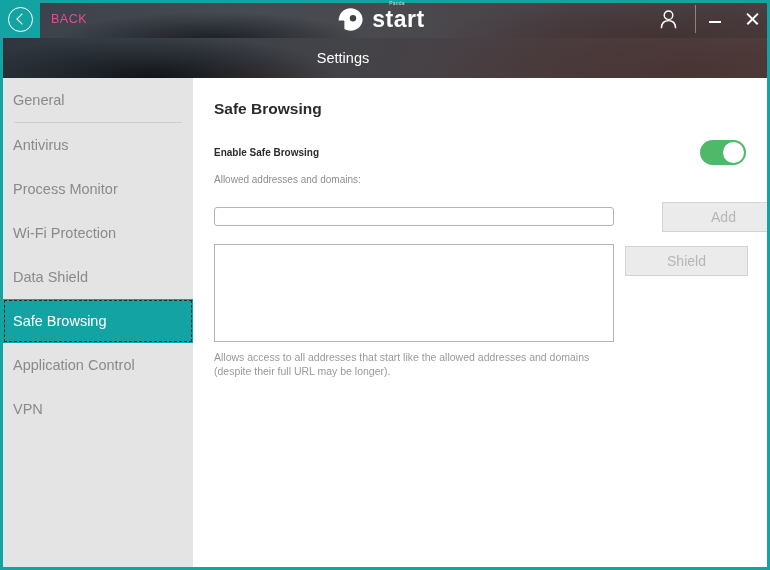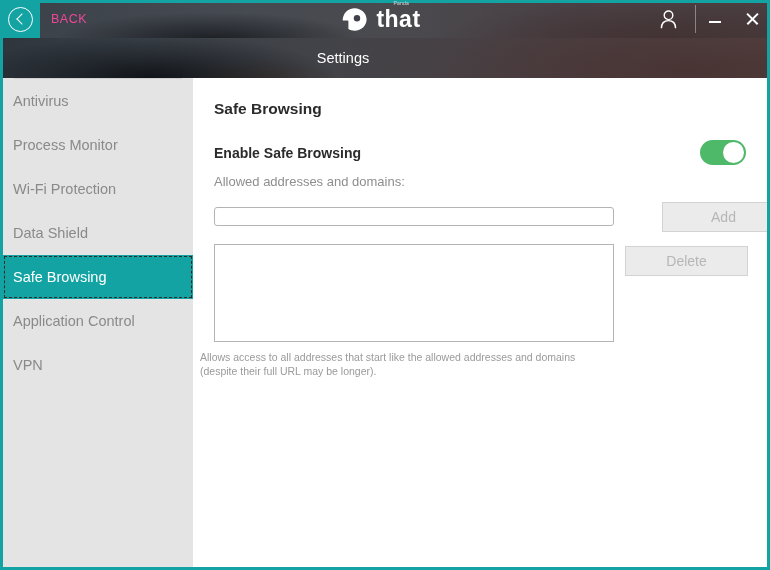--- a/index.html
+++ b/index.html
@@ -251,21 +251,21 @@
   }
   .enable-row {
     position: absolute;
     left: 21px; top: 62px;
     width: 532px;
     display: flex;
     align-items: center;
     justify-content: space-between;
   }
   .enable-label {
-    font-size: 14px;
+    font-size: 10px;
     font-weight: bold;
     color: #2b2b2b;
   }
   .toggle {
     width: 46px; height: 25px;
     border-radius: 13px;
     background: #4fb96a;
     position: relative;
     cursor: pointer;
     flex: none;
@@ -274,21 +274,21 @@
     position: absolute;
     right: 2px; top: 2px;
     width: 21px; height: 21px;
     border-radius: 50%;
     background: #ffffff;
   }
 
   .field-label {
     position: absolute;
     left: 21px; top: 96px;
-    font-size: 13px;
+    font-size: 10px;
     color: #8e8e8e;
   }
 
   .addr-input {
     position: absolute;
     left: 21px; top: 129px;
     width: 400px; height: 19px;
     border: 1px solid #b4b4b4;
     border-radius: 3px;
     background: #ffffff;
@@ -319,21 +319,21 @@
     display: flex;
     align-items: center;
     justify-content: center;
     cursor: default;
   }
   .btn-add    { left: 432px; top: 124px; margin-left: 37px; }
   .btn-delete { left: 432px; top: 168px; }
 
   .help-text {
     position: absolute;
-    left: 7px; top: 272px;
+    left: 21px; top: 272px;
     width: 390px;
     font-size: 10.5px;
     line-height: 1.35;
     color: #9a9a9a;
   }
 </style>
 </head>
 <body>
 
 <div id="app">
@@ -352,21 +352,21 @@
   <div class="back-label">BACK</div>
 
   <div class="brand">
     <div class="brand-inner">
       <svg class="brand-mark" width="27" height="25" viewBox="0 0 27 25">
         <path d="M13.6 1.3C20.2 1.3 25.6 6.3 25.6 12.5C25.6 18.7 20.2 23.7 13.6 23.7C11.3 23.7 9.2 23.1 7.4 22.0L7.4 14.5C7.4 13.9 6.9 13.4 6.3 13.4L1.7 13.4C1.7 6.7 6.9 1.3 13.6 1.3Z" fill="#ffffff"></path>
         <circle cx="16.0" cy="11.2" r="3.2" fill="#3f4248"></circle>
       </svg>
       <div class="brand-word">
         <span class="brand-sup">Panda</span>
-        <span>that</span>
+        <span>start</span>
       </div>
     </div>
   </div>
 
   <div class="win-controls">
     <div class="user-btn">
       <svg width="17" height="19" viewBox="0 0 17 19">
         <circle cx="8.5" cy="5.3" r="4.3" fill="none" stroke="#ffffff" stroke-width="1.4"></circle>
         <path d="M1.4 18.2 C1.4 12.9 4.6 10.6 8.5 10.6 C12.4 10.6 15.6 12.9 15.6 18.2" fill="none" stroke="#ffffff" stroke-width="1.4"></path>
       </svg>
@@ -380,20 +380,23 @@
     </div>
   </div>
 
   <div class="settings-bar">
     <div class="settings-photo"></div>
   </div>
   <div class="settings-title">Settings</div>
 
   <div class="sidebar">
 
+    <div class="nav-item">
+      <span>General</span>
+    </div>
     <div class="nav-divider"></div>
 
     <div class="nav-item">
       <span>Antivirus</span>
     </div>
 
 
 
     <div class="nav-item">
       <span>Process Monitor</span>
@@ -432,21 +435,21 @@
       </div>
     </div>
 
     <div class="field-label">Allowed addresses and domains:</div>
 
     <input class="addr-input" type="text" placeholder="" style="">
 
     <div class="addr-list"></div>
 
     <div class="btn btn-add">Add</div>
-    <div class="btn btn-delete">Delete</div>
+    <div class="btn btn-delete">Shield</div>
 
     <div class="help-text">Allows access to all addresses that start like the allowed addresses and domains (despite their full URL may be longer).</div>
 
   </div>
 
   <div class="frame-left"></div>
   <div class="frame-right"></div>
   <div class="frame-bottom"></div>
 
 </div>

